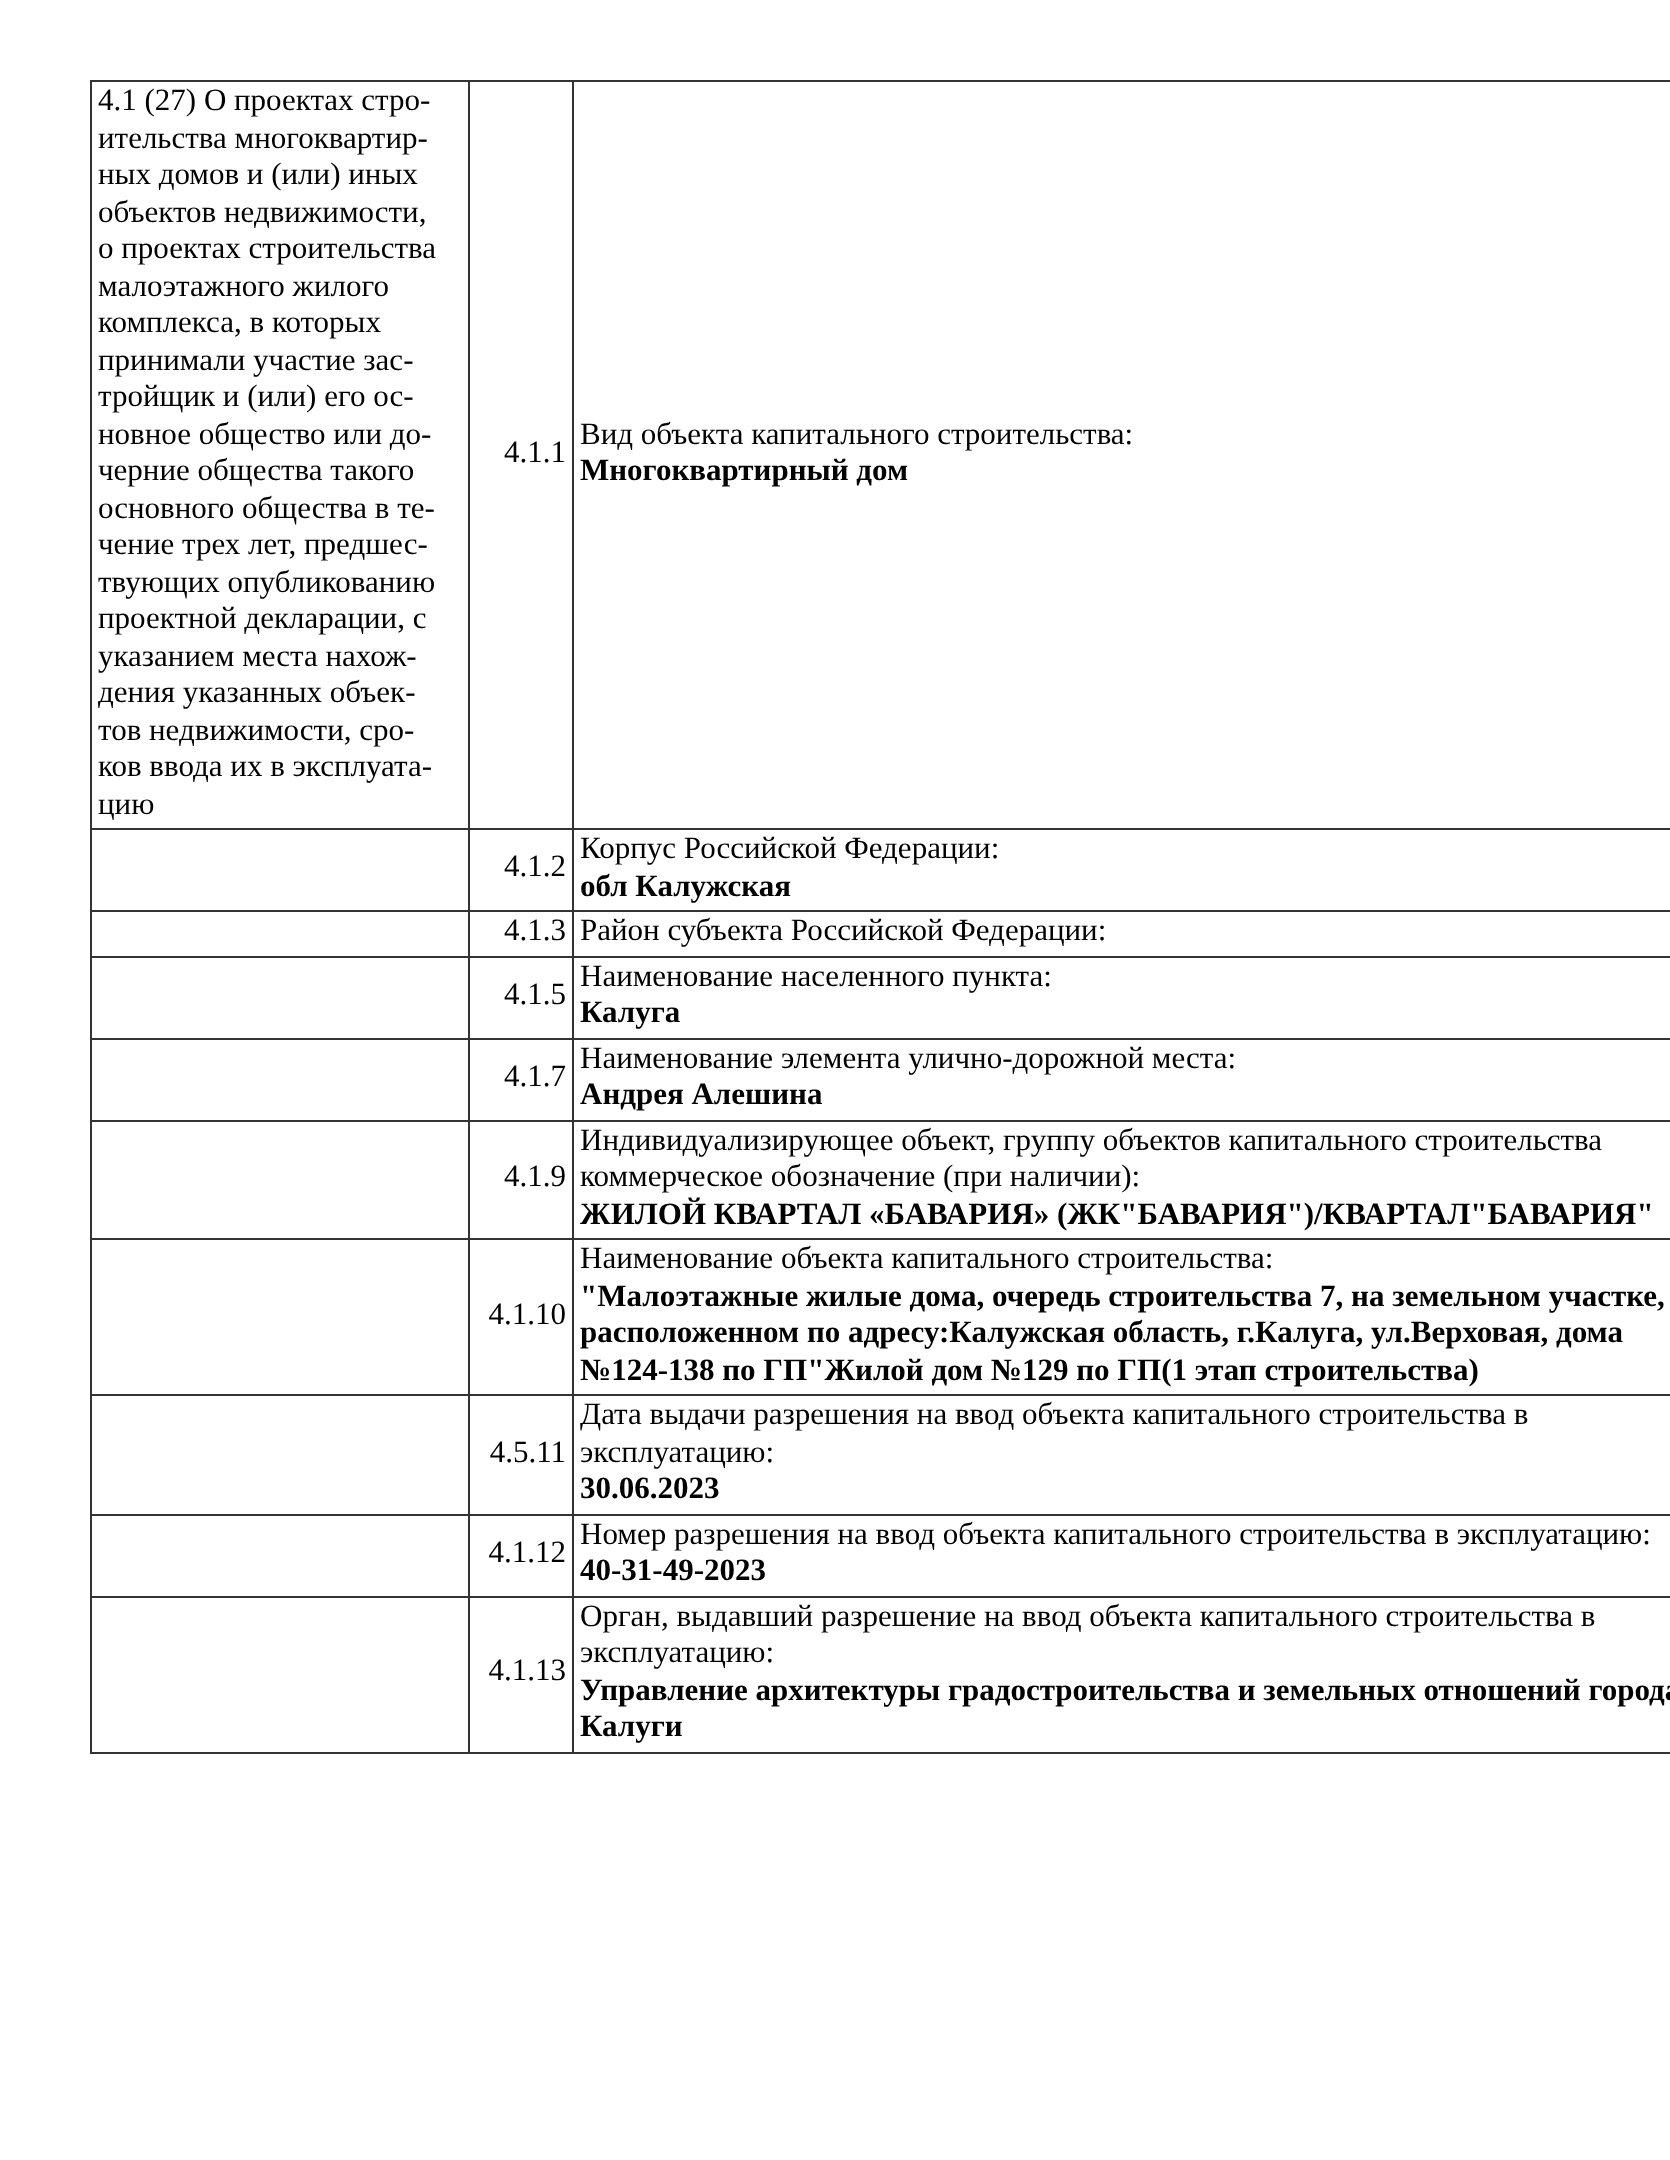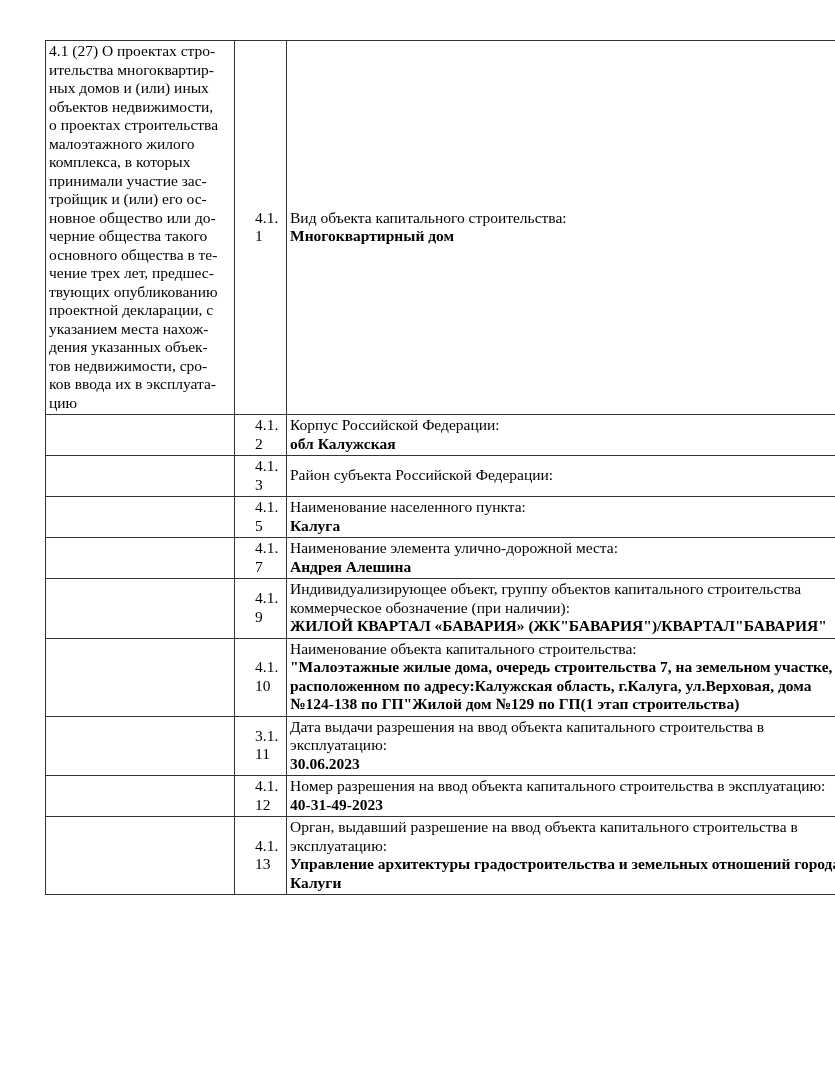--- a/index.html
+++ b/index.html
@@ -32,21 +32,22 @@
     padding: 1px 3px 2px 3px;
     vertical-align: middle;
     word-wrap: break-word;
   }
   td.cell-desc {
     vertical-align: top;
     white-space: pre-line;
     padding: 1px 2px 2px 3px;
   }
   td.cell-num {
-    padding-left: 20px;
+    padding-left: 7px;
+    text-align: right;
   }
   .field-label {
     font-weight: normal;
     white-space: normal;
   }
   .field-value {
     font-weight: bold;
     white-space: pre-wrap;
   }
   .field-value .seg-regular { font-weight: normal; }
@@ -143,21 +144,21 @@
     <td class="cell-desc"></td>
     <td class="cell-num">4.1.10</td>
     <td class="cell-content">
       <div class="field-label">Наименование объекта капитального строительства:</div>
       <div class="field-value">"Малоэтажные жилые дома, очередь строительства 7, на земельном участке, расположенном по адресу:Калужская область, г.Калуга, ул.Верховая, дома №124-138 по ГП"Жилой дом №129 по ГП(1 этап строительства)</div>
     </td>
   </tr>
 
   <tr>
     <td class="cell-desc"></td>
-    <td class="cell-num">3.1.11</td>
+    <td class="cell-num">4.5.11</td>
     <td class="cell-content">
       <div class="field-label">Дата выдачи разрешения на ввод объекта капитального строительства в эксплуатацию:</div>
       <div class="field-value">30.06.2023</div>
     </td>
   </tr>
 
   <tr>
     <td class="cell-desc"></td>
     <td class="cell-num">4.1.12</td>
     <td class="cell-content">

